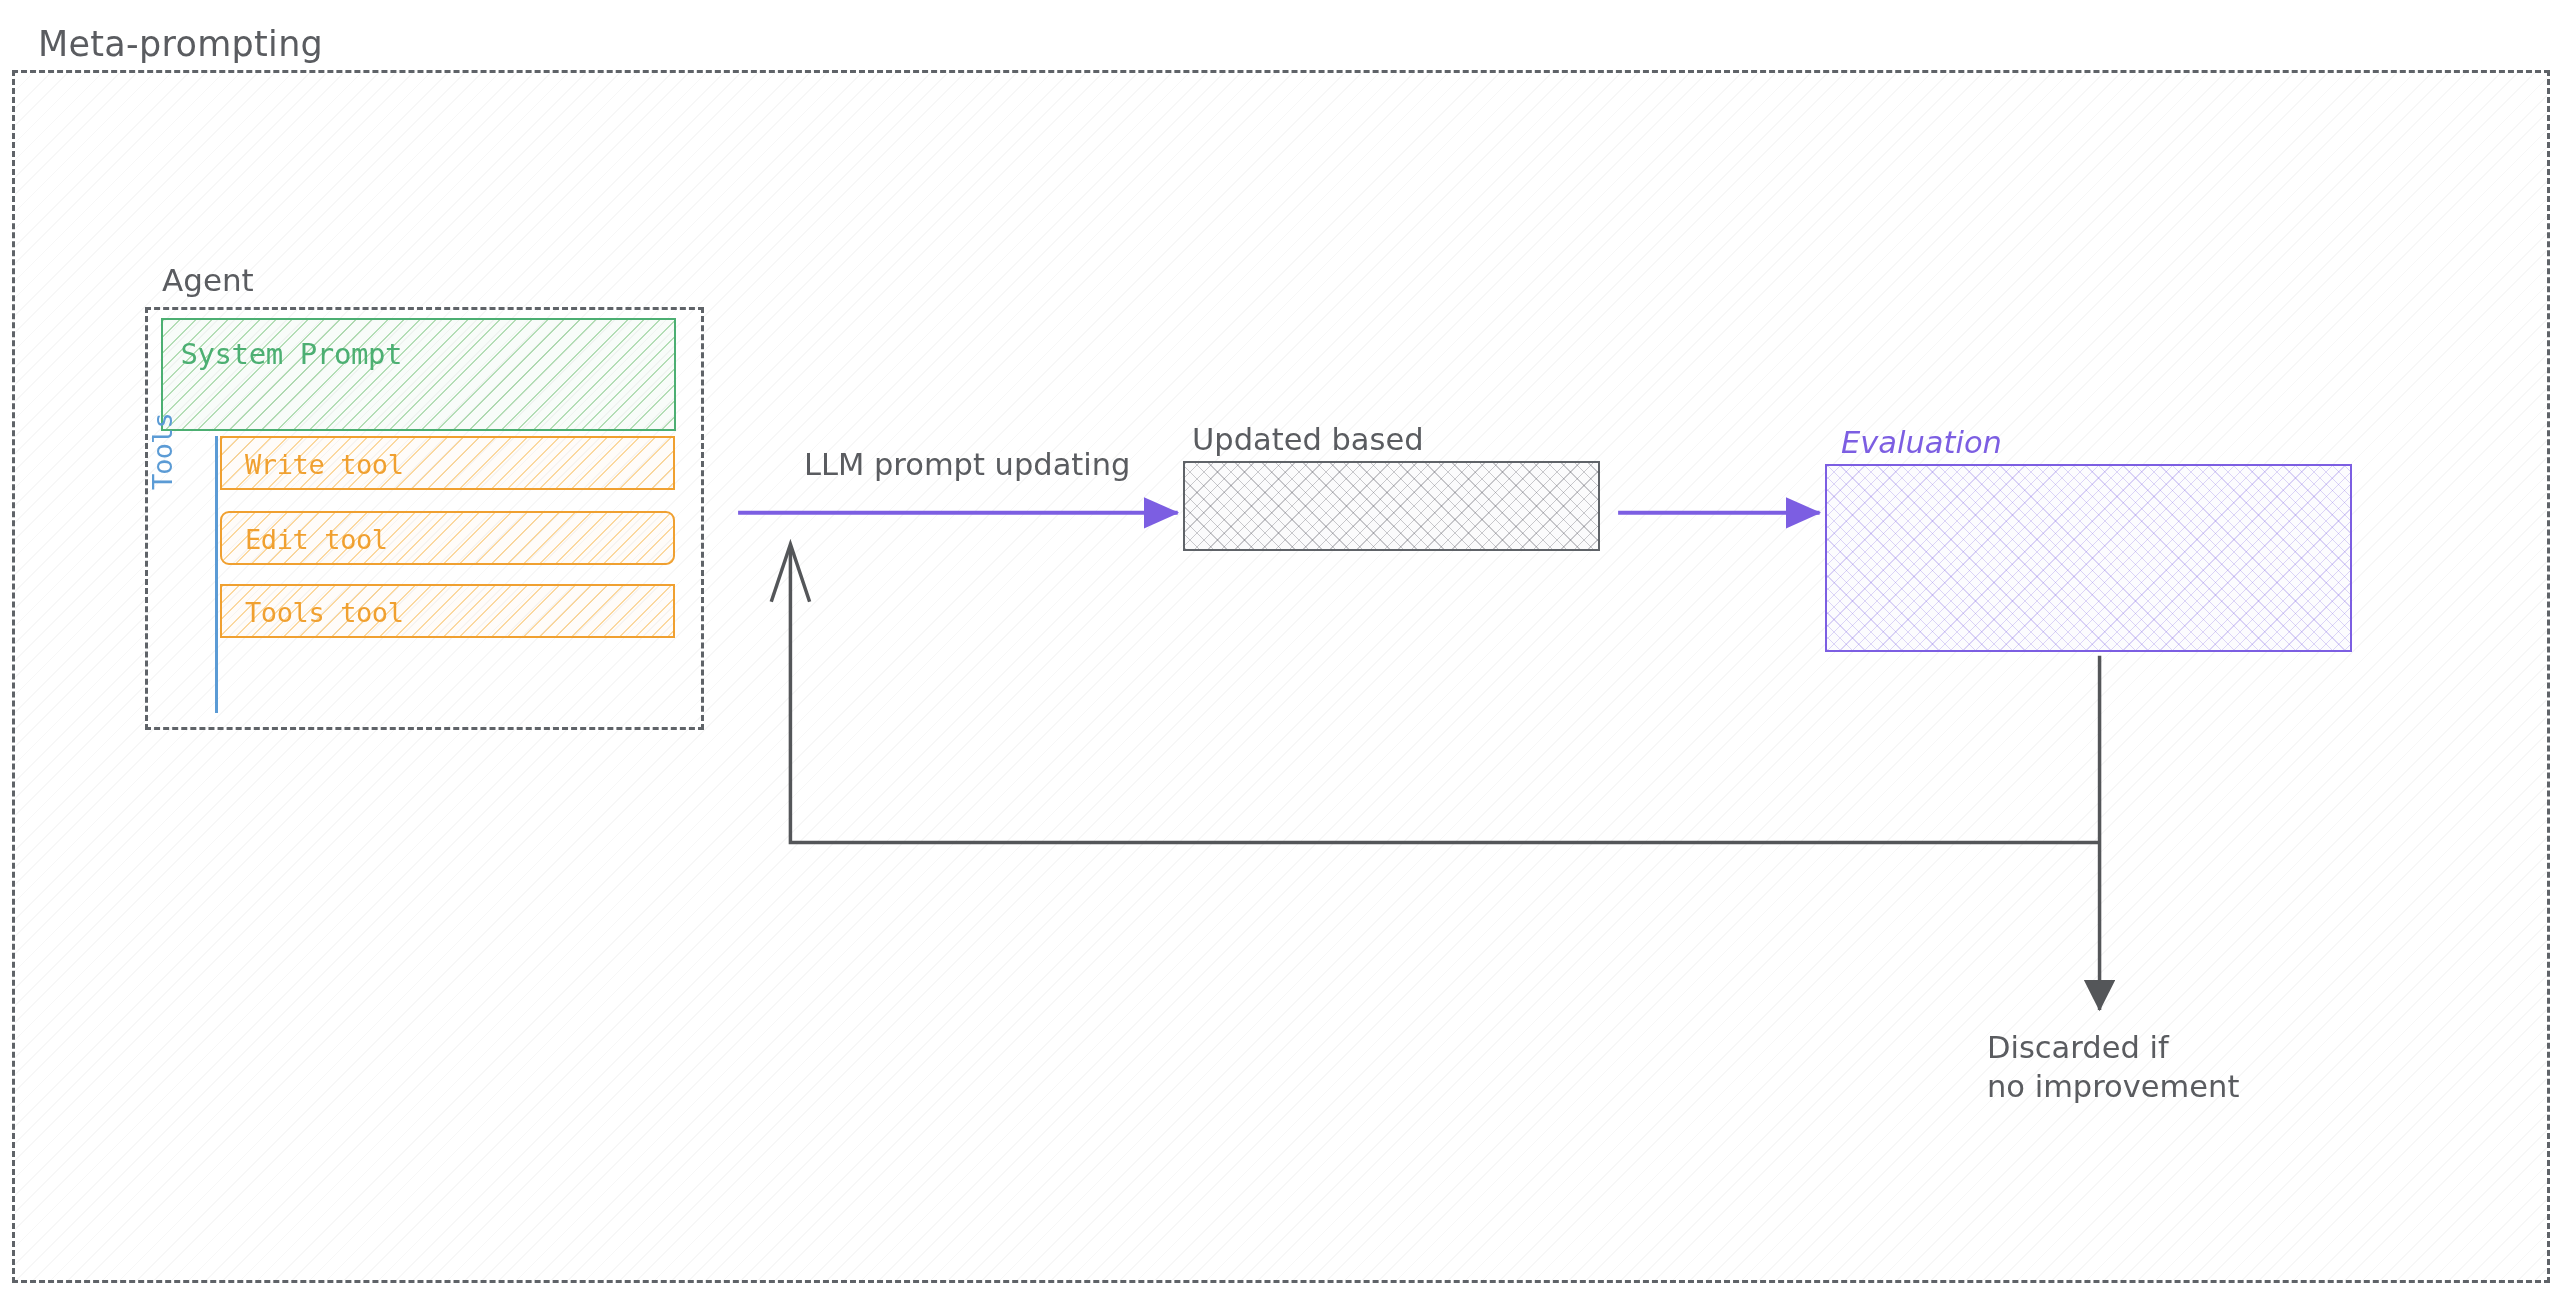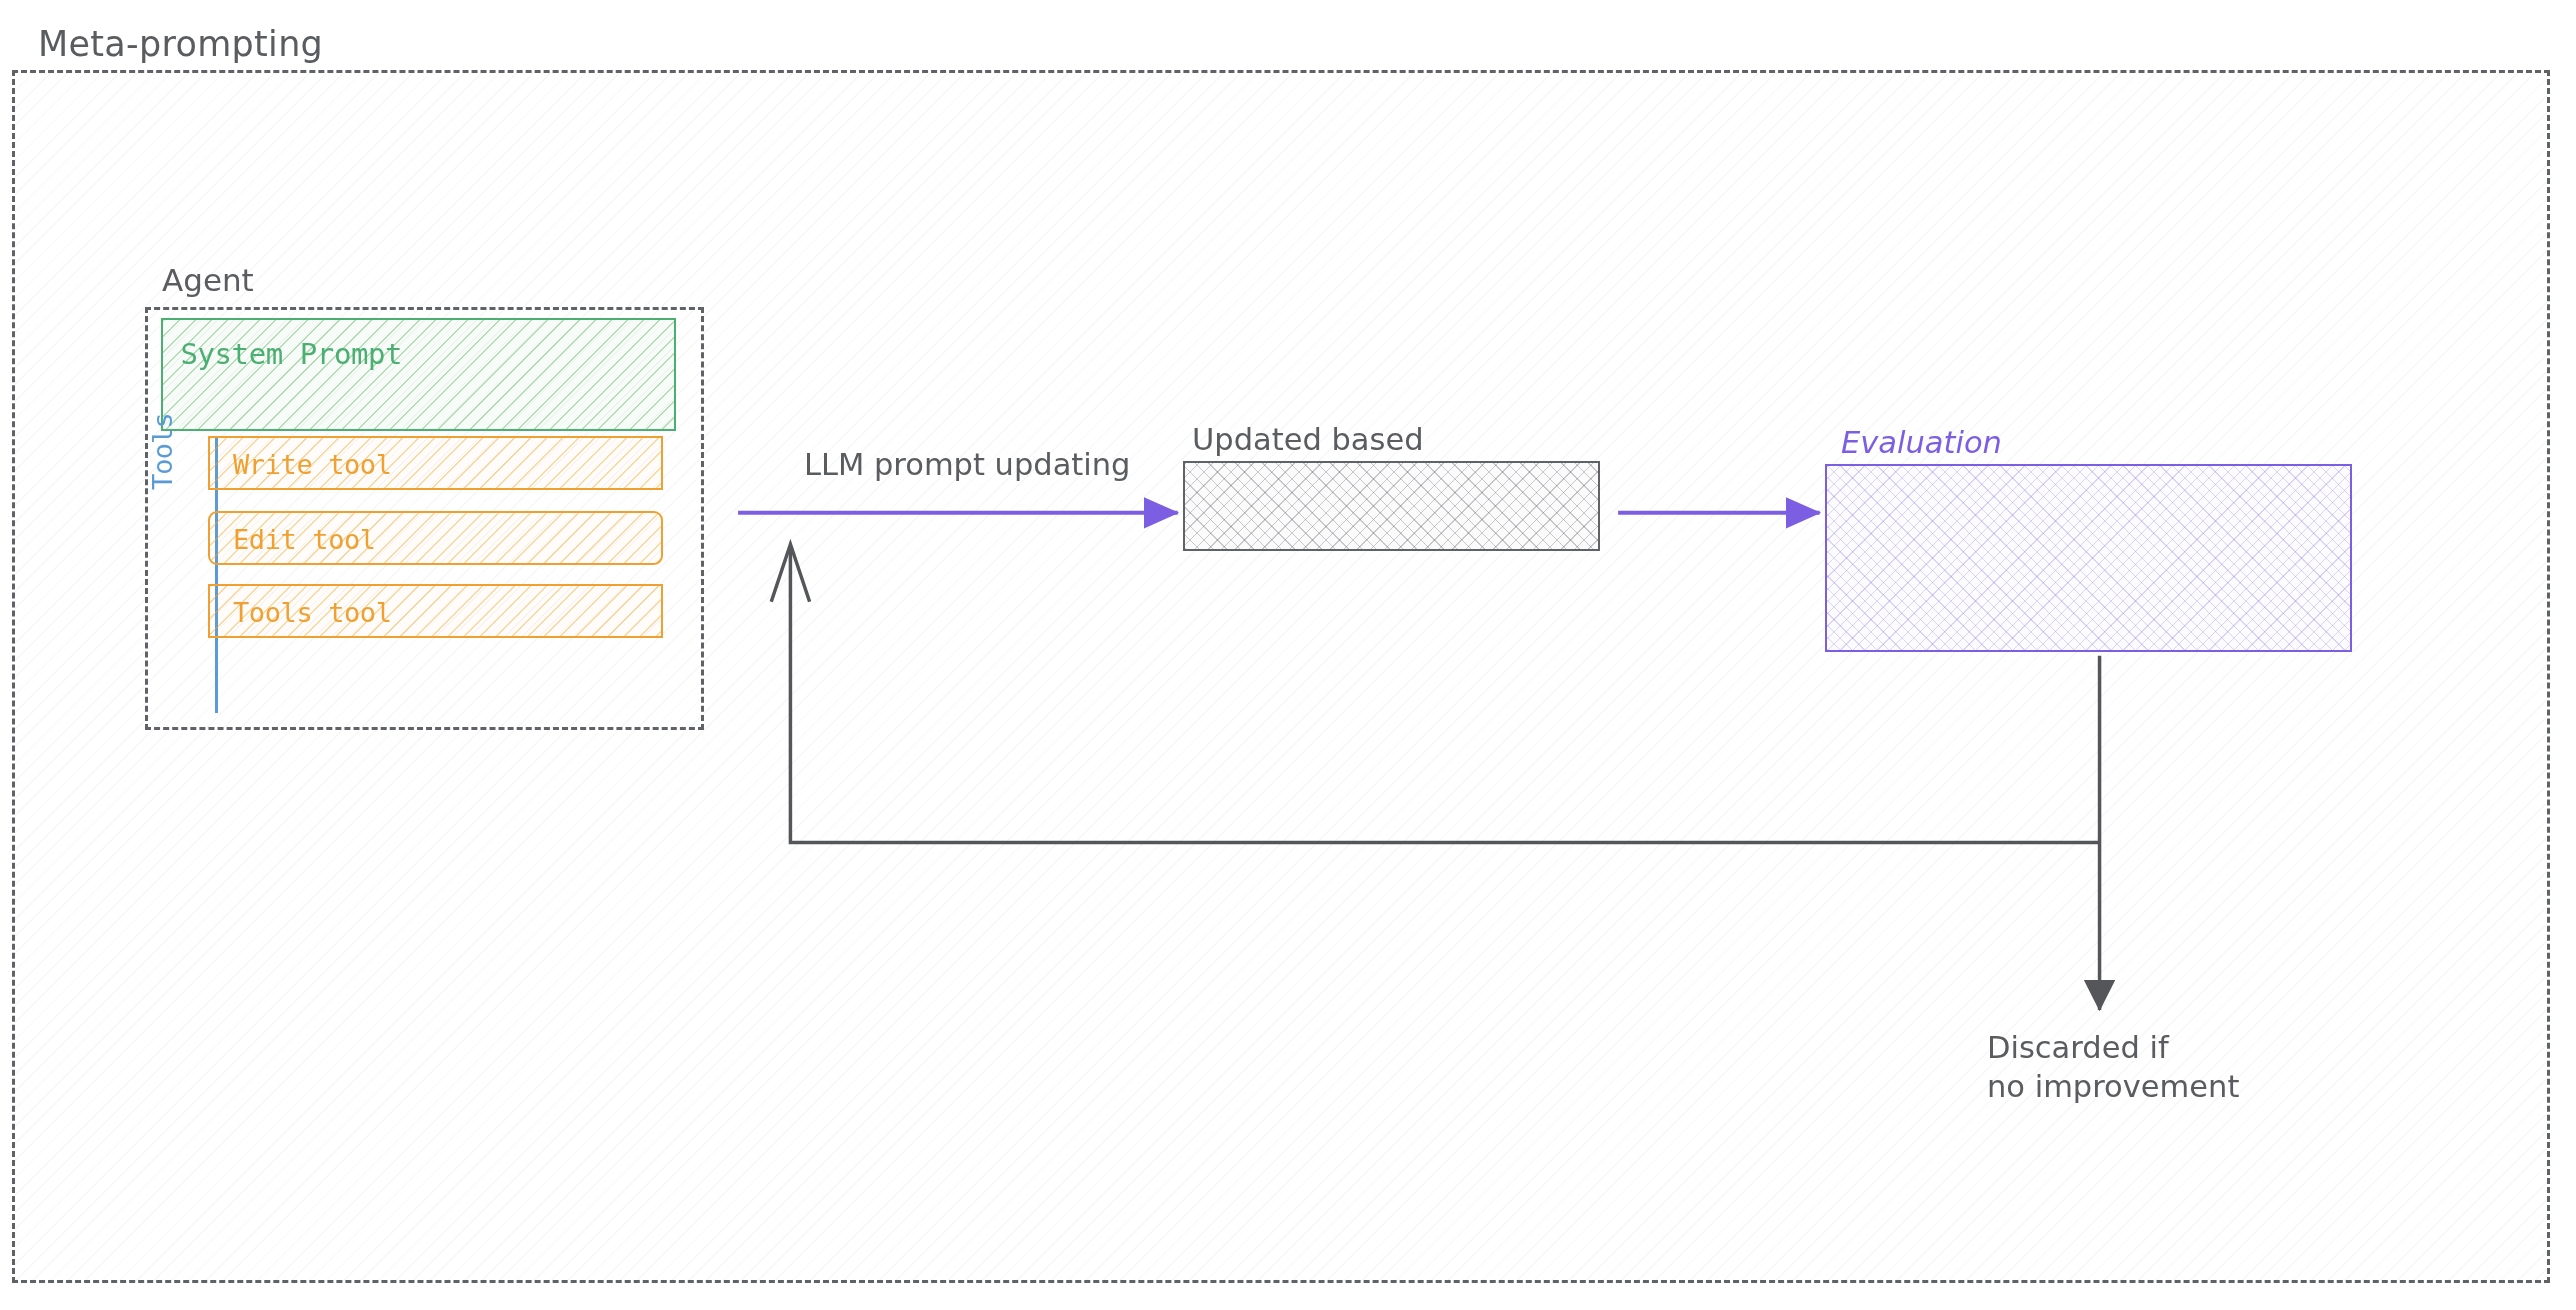--- a/index.html
+++ b/index.html
@@ -132,21 +132,21 @@
     font-size: 27px;
     color: #5b9bd5;
     font-family: "DejaVu Sans Mono", monospace;
     transform: rotate(-90deg);
     transform-origin: left top;
     white-space: nowrap;
     letter-spacing: -0.9px;
   }
   .tool-box {
     position: absolute;
-    left: 208px;
+    left: 220px;
     width: 455px;
     height: 54px;
     border: 2.2px solid #f0a030;
     box-sizing: border-box;
   }
   .tool-box .t-text {
     position: absolute;
     left: 23px;
     top: 10.5px;
     font-size: 27px;

